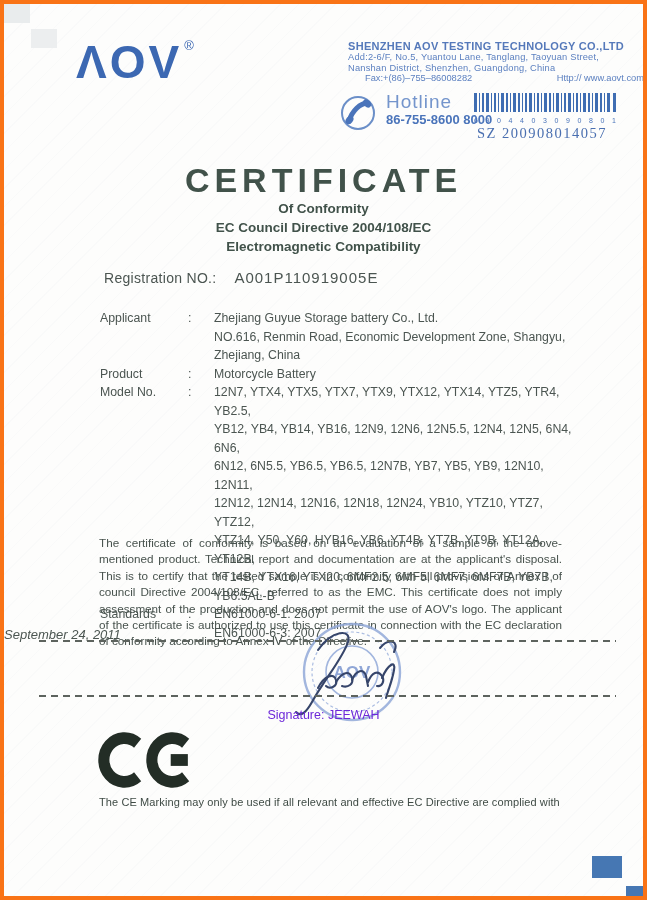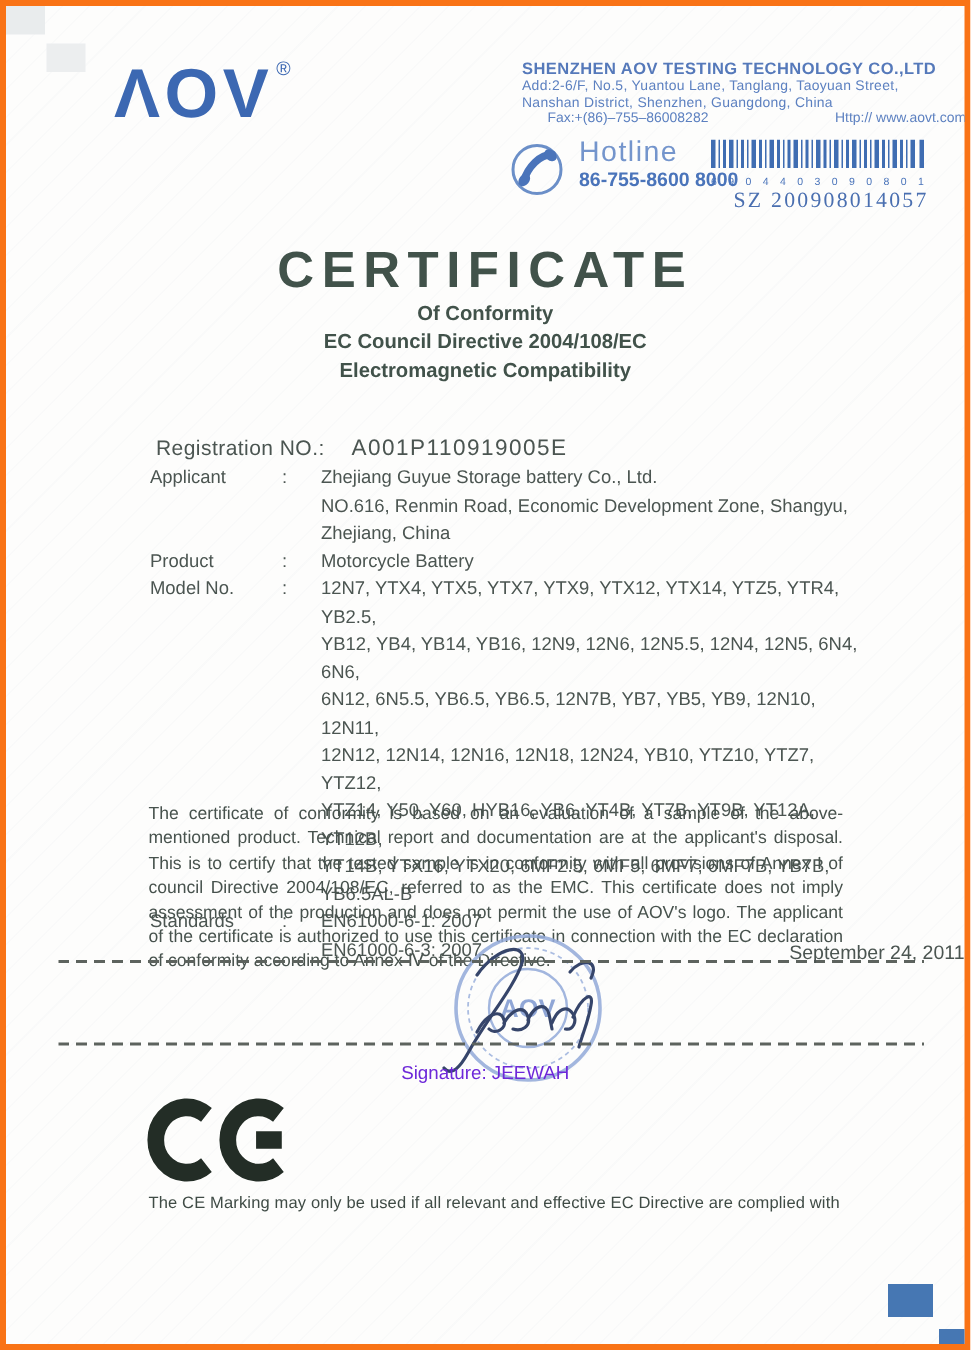--- a/index.html
+++ b/index.html
@@ -34,50 +34,50 @@
   .company .addr { font-size:9.3px; line-height:10.5px; letter-spacing:.2px; }
   .company .faxrow { display:flex; justify-content:space-between; font-size:9.3px; line-height:10.5px;margin-left:17px; }
 
   .hotline { position:absolute; left:334px; top:88px; display:flex; align-items:flex-start; }
   .hotline .htext { margin-left:8px; }
   .hotline .hlabel { font-size:19px; letter-spacing:1px; color:#7495cc; line-height:20px; }
   .hotline .hnum  { font-size:13px; font-weight:600; color:#4a74ba; line-height:15px; }
 
   .barcode-block { position:absolute; left:470px; top:89px; width:146px; }
   .barcode-digits { display:flex; justify-content:space-between; font-size:7px; color:#4a74ba; width:142px; margin-top:1px; }
-  .barcode-sz { font-family:"Liberation Serif", serif; font-size:14.5px; letter-spacing:1.5px; color:#4a6fb0; margin-top:1px; margin-left:15px; }
+  .barcode-sz { font-family:"Liberation Serif", serif; font-size:14.5px; letter-spacing:1.5px; color:#4a6fb0; margin-top:1px; margin-left:3px; }
 
   
   .titleblock { position:absolute; left:0; top:157px; width:100%; text-align:center; color:#41524a; }
   .title-main { font-size:34px; font-weight:700; letter-spacing:5px; line-height:38px; }
   .title-sub { font-size:13.5px; font-weight:700; line-height:18px; margin-top:1px; }
 
   
-  .regrow { position:absolute; left:100px; top:265px; font-size:14px;margin-top:21px; }
+  .regrow { position:absolute; left:100px; top:265px; font-size:14px; }
   .regrow .reg-label { letter-spacing:.3px; }
   .regrow .reg-value { font-size:15px; letter-spacing:1px; margin-left:14px; }
 
   
   .kv { position:absolute; left:96px; top:305px; width:478px; font-size:12.3px; }
   .kv-row { display:grid; grid-template-columns:88px 26px 1fr; }
   .kv-label, .kv-colon, .kv-line { line-height:18.5px; }
   .kv-colon { text-align:left; }
 
   
   .bodypara {
     position:absolute; left:95px; top:531px; width:463px;
     font-size:11.7px; line-height:16.4px; text-align:justify; color:#47524d;
   }
 
   
   .dash { position:absolute; left:35px; width:577px; height:2px;
     background:repeating-linear-gradient(90deg, #5d635e 0 7px, transparent 7px 12px); }
   .dash1 { top:636px; }
   .dash2 { top:691px; }
-  .dateline { position:absolute; left:0; top:623px; width:100%; text-align:right; font-size:13px; color:#4b5551; }
+  .dateline { position:absolute; left:0; top:623px; width:100%; text-align:left; font-size:13px; color:#4b5551;font-style:italic; }
   .stamp { position:absolute; left:296px; top:616px; opacity:.85; }
   .signature { position:absolute; left:268px; top:618px; }
   .sig-label { position:absolute; left:0; top:704px; width:100%; text-align:center; font-size:12.5px; color:#6d28d9; }
 
   
   .ce { position:absolute; left:93px; top:726px; }
   .footer-note { position:absolute; left:95px; top:792px; font-size:11px; color:#3f4b45; letter-spacing:.1px; }
 </style>
 </head>
 <body>

